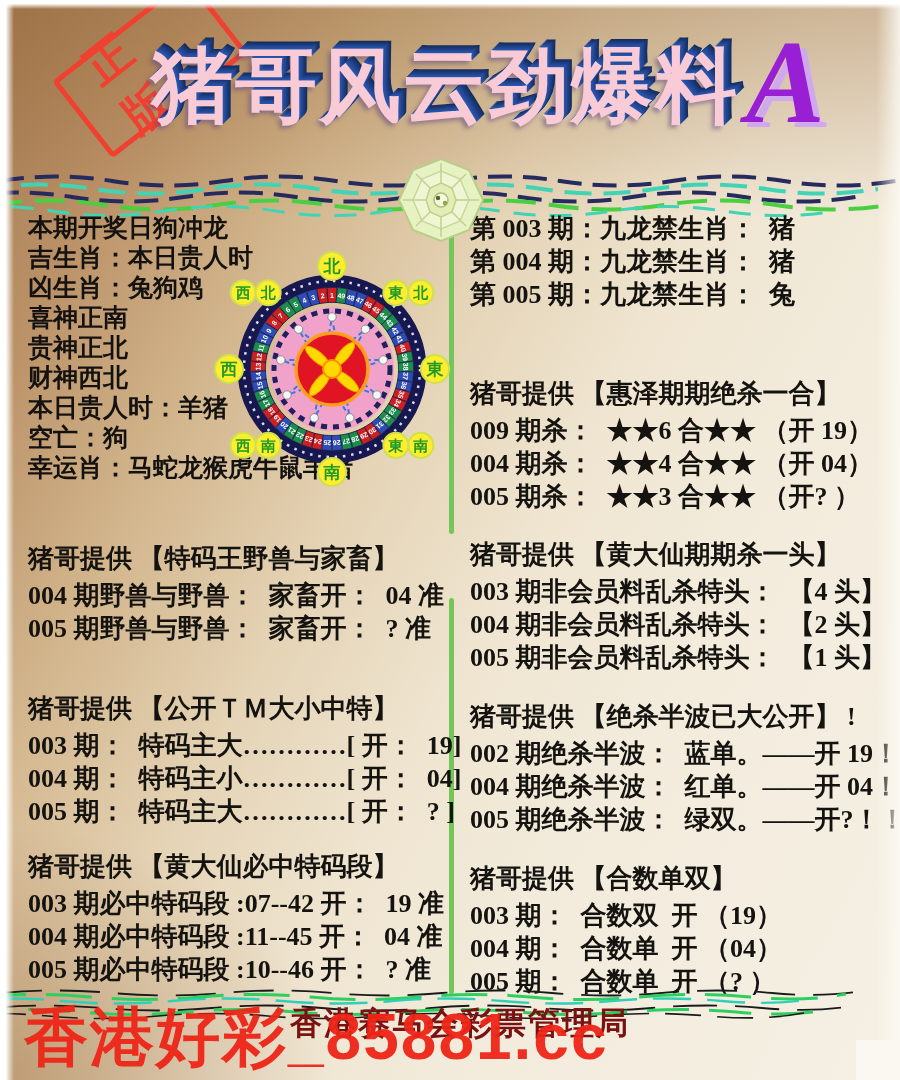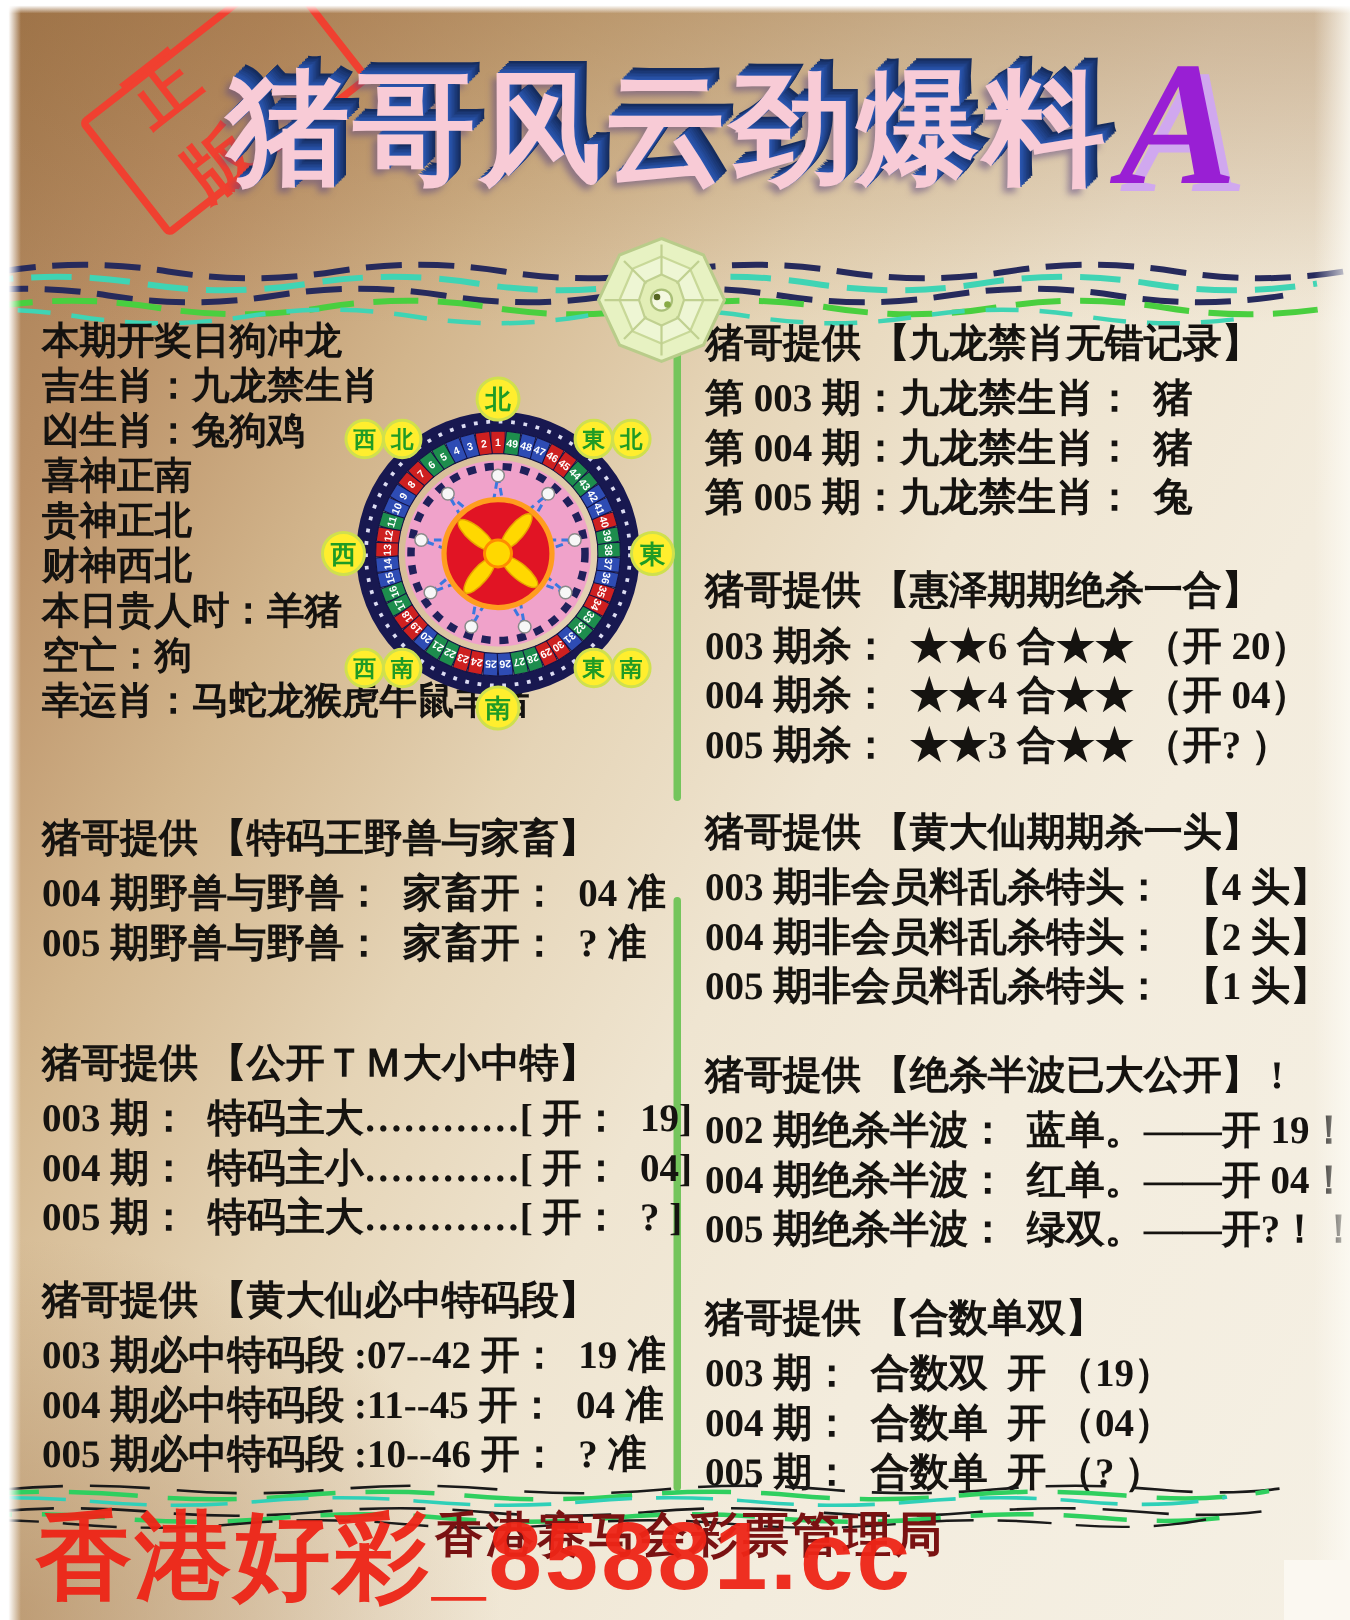--- a/index.html
+++ b/index.html
@@ -73,21 +73,21 @@
       <line x1="68" y1="16" x2="53" y2="31" stroke="#c0d090" stroke-width="1.5"></line>
     <line x1="18" y1="68" x2="33" y2="53" stroke="#c0d090" stroke-width="1.5"></line>
       <line x1="68" y1="68" x2="53" y2="53" stroke="#c0d090" stroke-width="1.5"></line>
     <circle cx="43" cy="42" r="7" fill="#f4f8e0" stroke="#aabf78" stroke-width="1.5"></circle>
     <circle cx="40" cy="40" r="2.2" fill="#556622"></circle>
       <circle cx="47" cy="45" r="2.2" fill="#88aa44"></circle>
   </svg>
 
   <div class="abs info">
     <div class="info-line">本期开奖日狗冲龙</div>
-    <div class="info-line">吉生肖：九龙禁生肖</div>
+    <div class="info-line">吉生肖：本日贵人时</div>
     <div class="info-line">凶生肖：兔狗鸡</div>
     <div class="info-line">喜神正南</div>
     <div class="info-line">贵神正北</div>
     <div class="info-line">财神西北</div>
     <div class="info-line">本日贵人时：羊猪</div>
     <div class="info-line">空亡：狗</div>
     <div class="info-line">幸运肖：马蛇龙猴虎牛鼠羊猪</div>
   </div>
 
   <svg class="abs z2" style="left:198px;top:247px" width="268" height="244" viewBox="0 0 268 244" id="compass-svg">
@@ -267,28 +267,27 @@
     <div class="sec-row">005 期：  特码主大…………[ 开：  ? ]</div>
   </div>
   <div class="sec secL" style="top:850px">
     <div class="sec-title">猪哥提供 【黄大仙必中特码段】</div>
     <div class="sec-row">003 期必中特码段 :07--42 开：  19 准</div>
     <div class="sec-row">004 期必中特码段 :11--45 开：  04 准</div>
     <div class="sec-row">005 期必中特码段 :10--46 开：  ? 准</div>
   </div>
 
   <div class="sec secR" style="top:212px">
-    <div class="sec-title">猪哥提供 【九龙禁肖无错记录】</div>
     <div class="sec-row">第 003 期：九龙禁生肖：  猪</div>
     <div class="sec-row">第 004 期：九龙禁生肖：  猪</div>
     <div class="sec-row">第 005 期：九龙禁生肖：  兔</div>
   </div>
   <div class="sec secR" style="top:377px">
     <div class="sec-title">猪哥提供 【惠泽期期绝杀一合】</div>
-    <div class="sec-row">003 期杀：  ★★6 合★★ （开 20）</div>
+    <div class="sec-row">009 期杀：  ★★6 合★★ （开 19）</div>
     <div class="sec-row">004 期杀：  ★★4 合★★ （开 04）</div>
     <div class="sec-row">005 期杀：  ★★3 合★★ （开? ）</div>
   </div>
   <div class="sec secR" style="top:538px">
     <div class="sec-title">猪哥提供 【黄大仙期期杀一头】</div>
     <div class="sec-row">003 期非会员料乱杀特头：  【4 头】 《19》</div>
     <div class="sec-row">004 期非会员料乱杀特头：  【2 头】 《04》</div>
     <div class="sec-row">005 期非会员料乱杀特头：  【1 头】 《? 》</div>
   </div>
   <div class="sec secR" style="top:700px">

